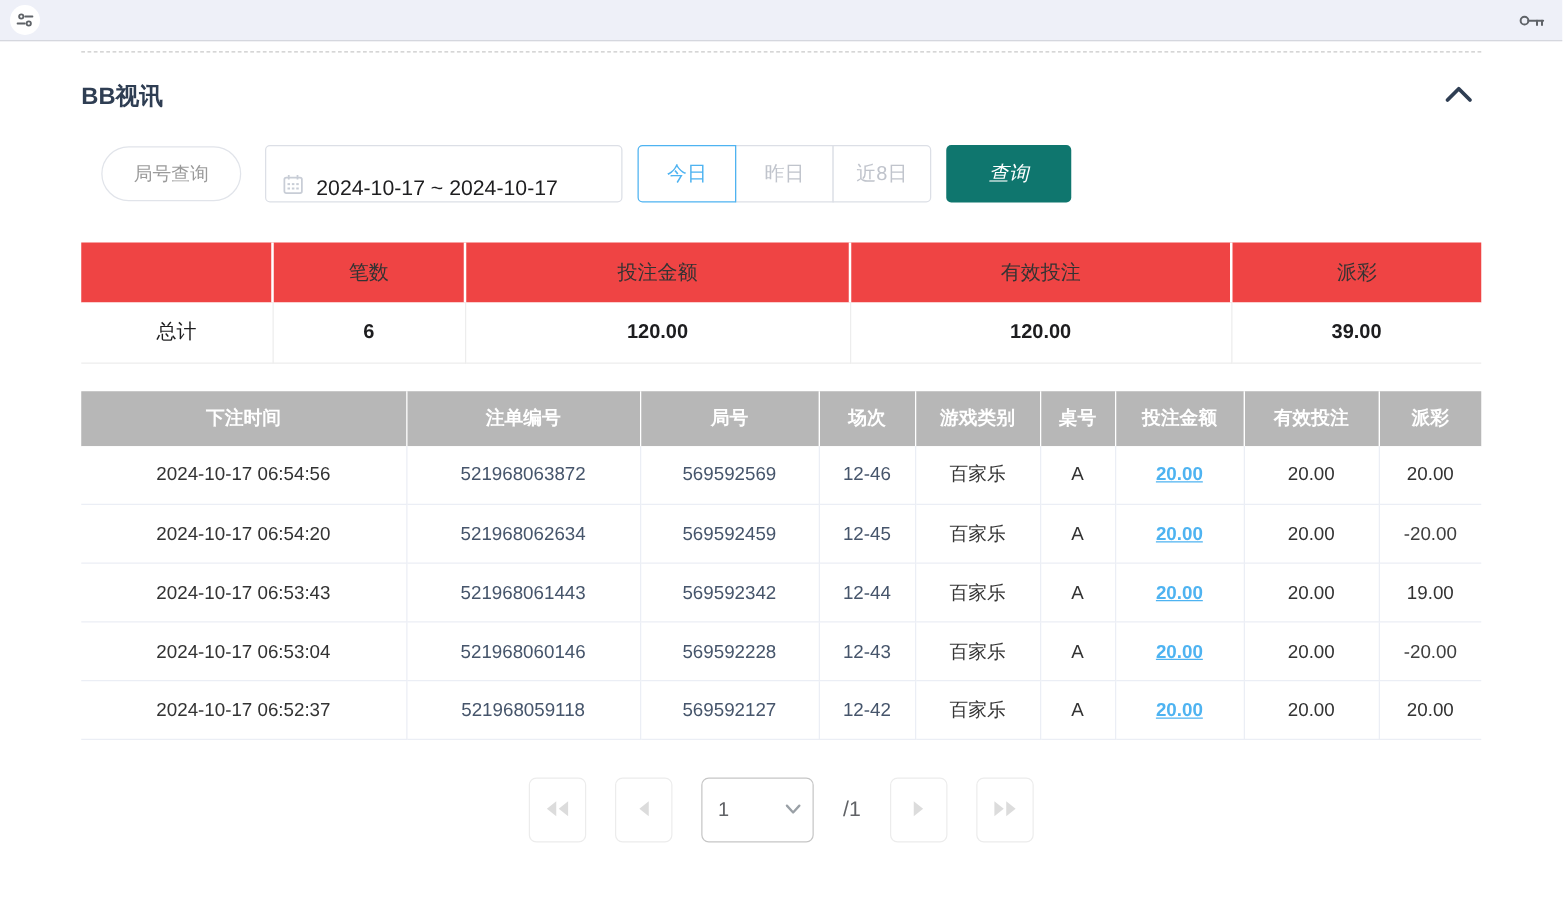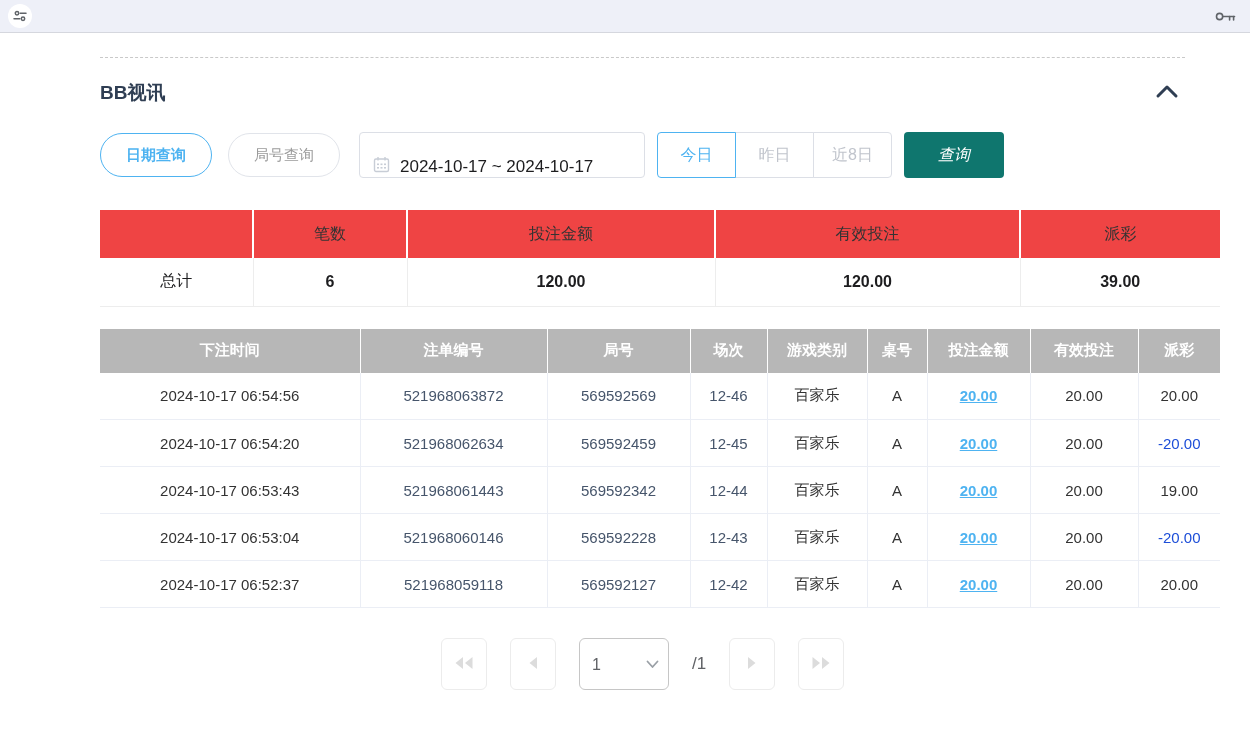--- a/index.html
+++ b/index.html
@@ -8,21 +8,21 @@
 
   
   .address-bar { height:33px; background:#eef0f8; display:flex; align-items:center;
     padding:0 14px 0 8px; border-bottom:1px solid #d5d7de; }
   .site-icon-circle { width:24px; height:24px; border-radius:50%; background:#fff;
     display:flex; align-items:center; justify-content:center; flex:0 0 auto; }
   .url-text { margin-left:10px; font-size:15px; color:#3c4043; letter-spacing:.2px; }
   .addr-right { margin-left:auto; display:flex; align-items:center; }
 
   
-  .content { padding:24px 65px 0 65px;margin-left:35px; }
+  .content { padding:8px 65px 0 65px; }
   .dashed-sep { border-top:1px dashed #c9c9c9; }
 
   .panel-header { display:flex; align-items:center; justify-content:space-between;
     margin-top:22px; }
   .panel-title { font-size:19px; font-weight:700; color:#2f3e53; }
   .collapse-btn { background:none; border:none; cursor:pointer; padding:2px 6px; }
 
   
   .filter-row { display:flex; align-items:center; margin-top:26px; }
   .pill { height:44px; padding:0 25px; border-radius:22px; background:#fff;
@@ -55,21 +55,21 @@
   
   .bet-table { margin-top:22px; }
   .bet-table th { background:#b7b7b7; color:#fff; height:44px; font-size:15px;
     font-weight:700; border-right:1px solid #fff; }
   .bet-table th:last-child { border-right:none; }
   .bet-table td { background:#fff; height:47px; text-align:center; font-size:15px;
     color:#333; border-right:1px solid #ebeef5; border-bottom:1px solid #ebeef5; }
   .bet-table td:last-child { border-right:none; }
   .bet-table td.cell-num { color:#46556b; }
   .bet-link { color:#4eb3f1; font-weight:600; text-decoration:underline; cursor:pointer; }
-  .bet-table td.neg { color:#1d4ed8; }
+  .bet-table td.neg { color:#404040; }
 
   
   .pagination { display:flex; align-items:center; justify-content:center;
     margin-top:30px; gap:23px; }
   .page-btn { width:46px; height:52px; background:#fff; border:1px solid #ececec;
     border-radius:6px; display:flex; align-items:center; justify-content:center;
     cursor:pointer; }
   .page-select-wrap { position:relative; width:90px; height:52px; border:1px solid #c6c6c6;
     border-radius:6px; display:flex; align-items:center; background:#fff; }
   .page-select { appearance:none; -webkit-appearance:none; border:none; outline:none;
@@ -112,21 +112,20 @@
     <button class="collapse-btn">
       <span>
         <svg width="24" height="15" viewBox="0 0 24 15">
           <polyline points="3,12 12,3 21,12" fill="none" stroke="#2f3e53" stroke-width="3" stroke-linecap="round" stroke-linejoin="round"></polyline>
         </svg>
       </span>
     </button>
   </div>
 
   <div class="filter-row">
-    <button class="pill active">日期查询</button>
     <button class="pill inactive">局号查询</button>
 
     <div class="date-box">
       <span>
         <svg width="17" height="17" viewBox="0 0 17 17">
           <g fill="none" stroke="#c8cdd6" stroke-width="1.4">
             <rect x="1.5" y="3" width="14" height="12.5" rx="1.5"></rect>
             <line x1="5" y1="1" x2="5" y2="4.5"></line>
             <line x1="12" y1="1" x2="12" y2="4.5"></line>
           </g>

